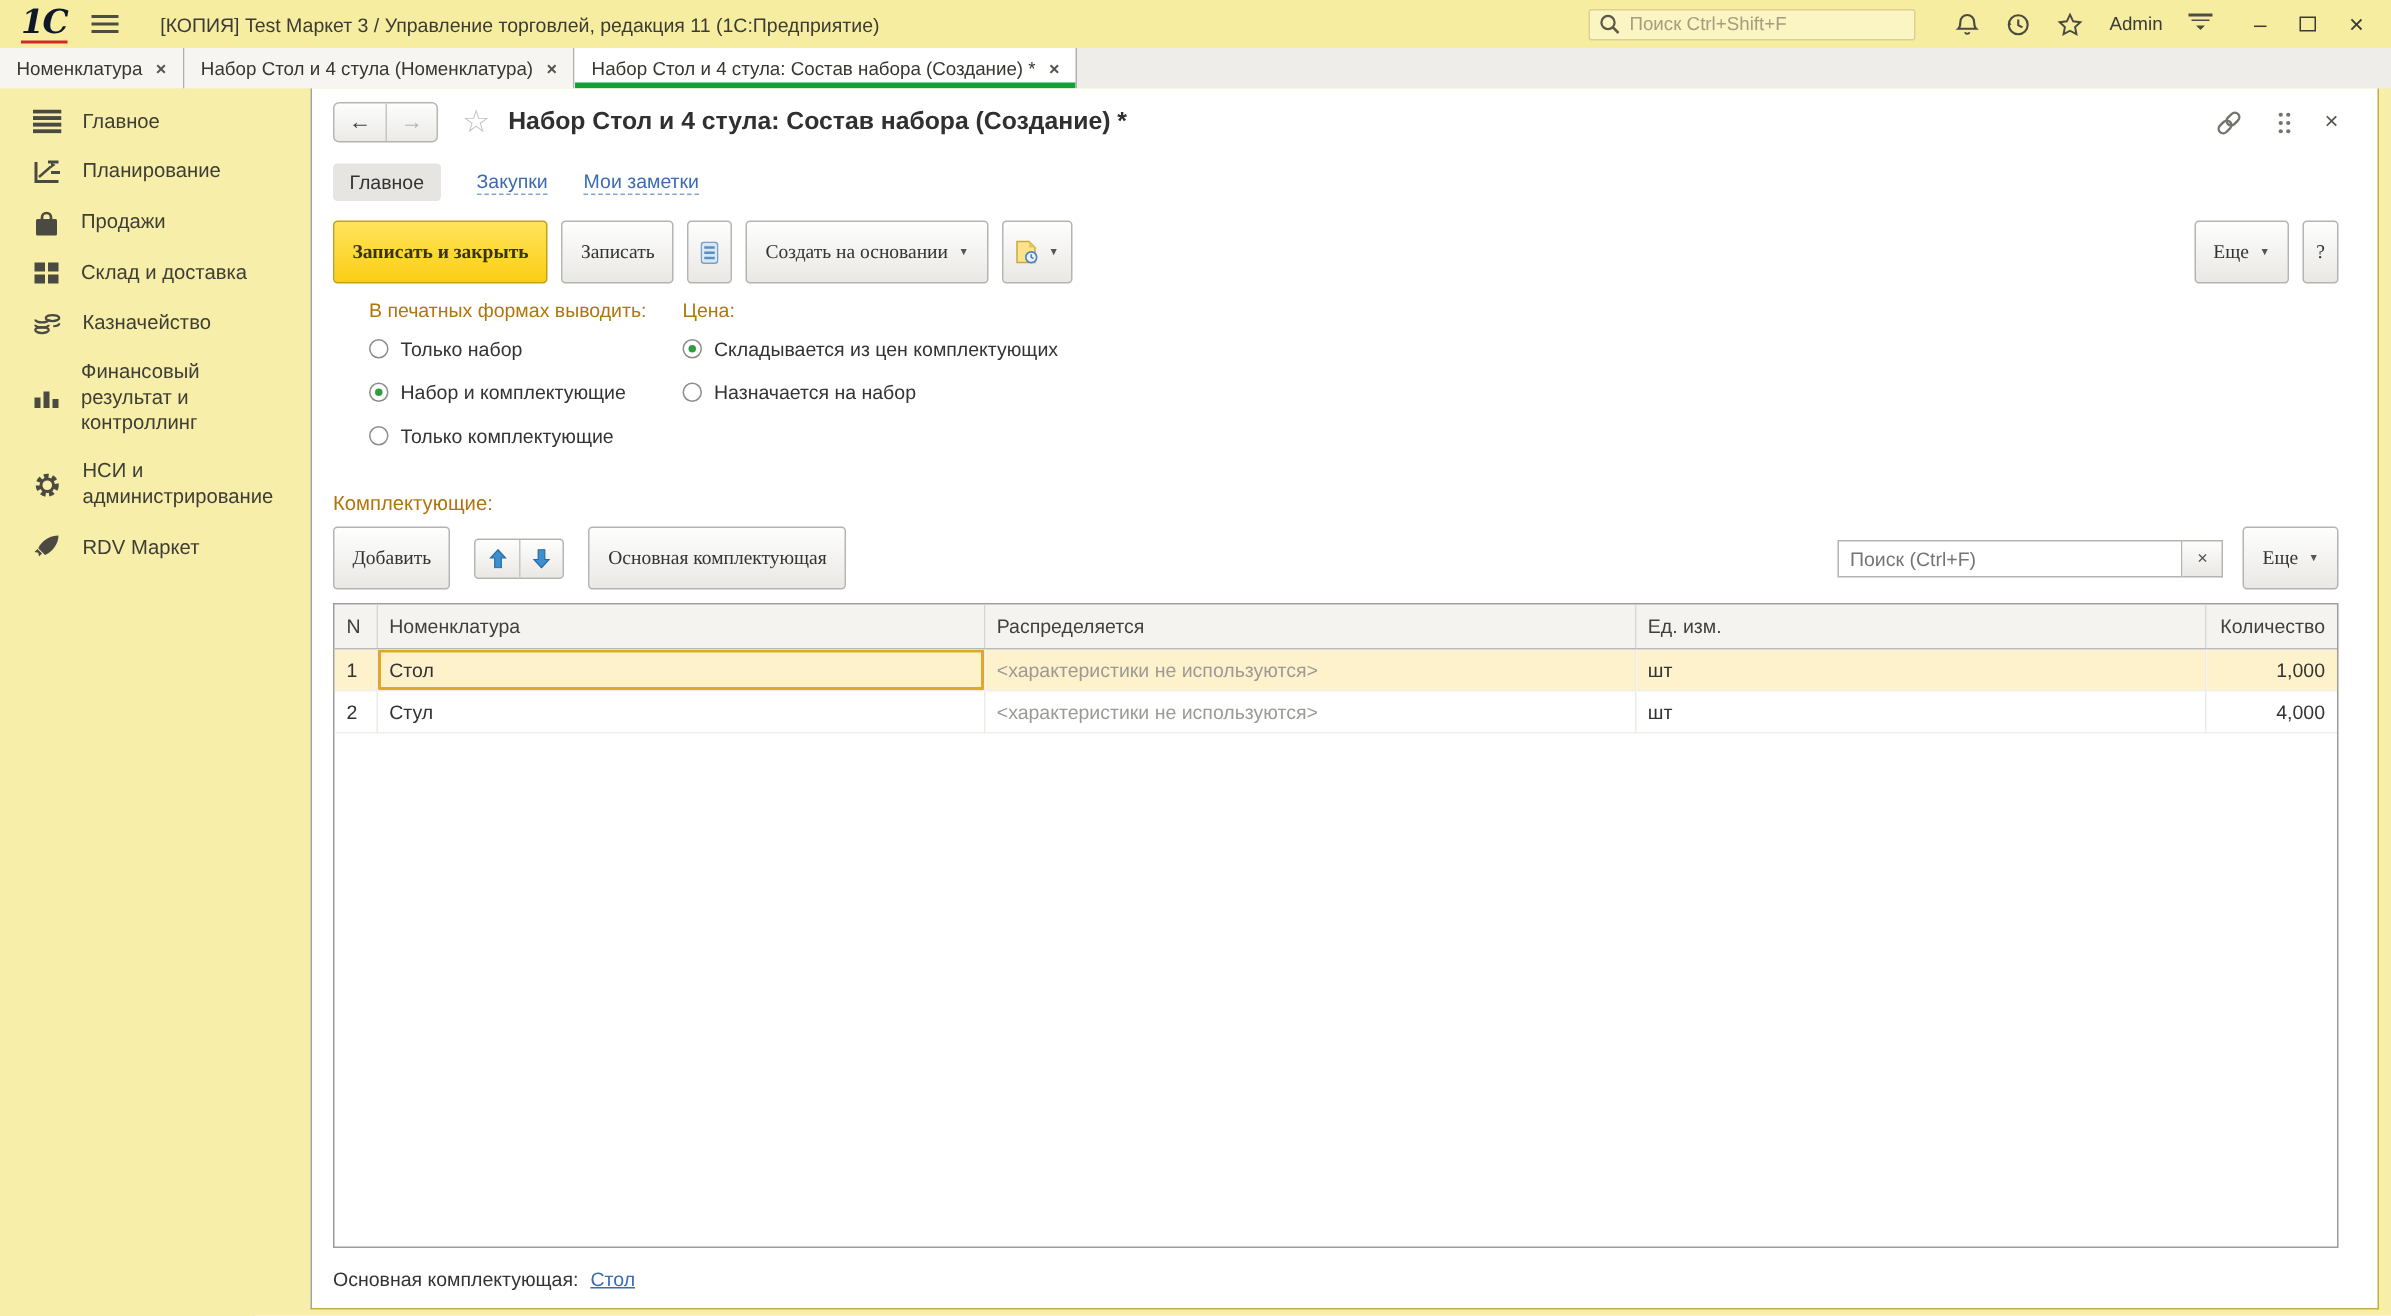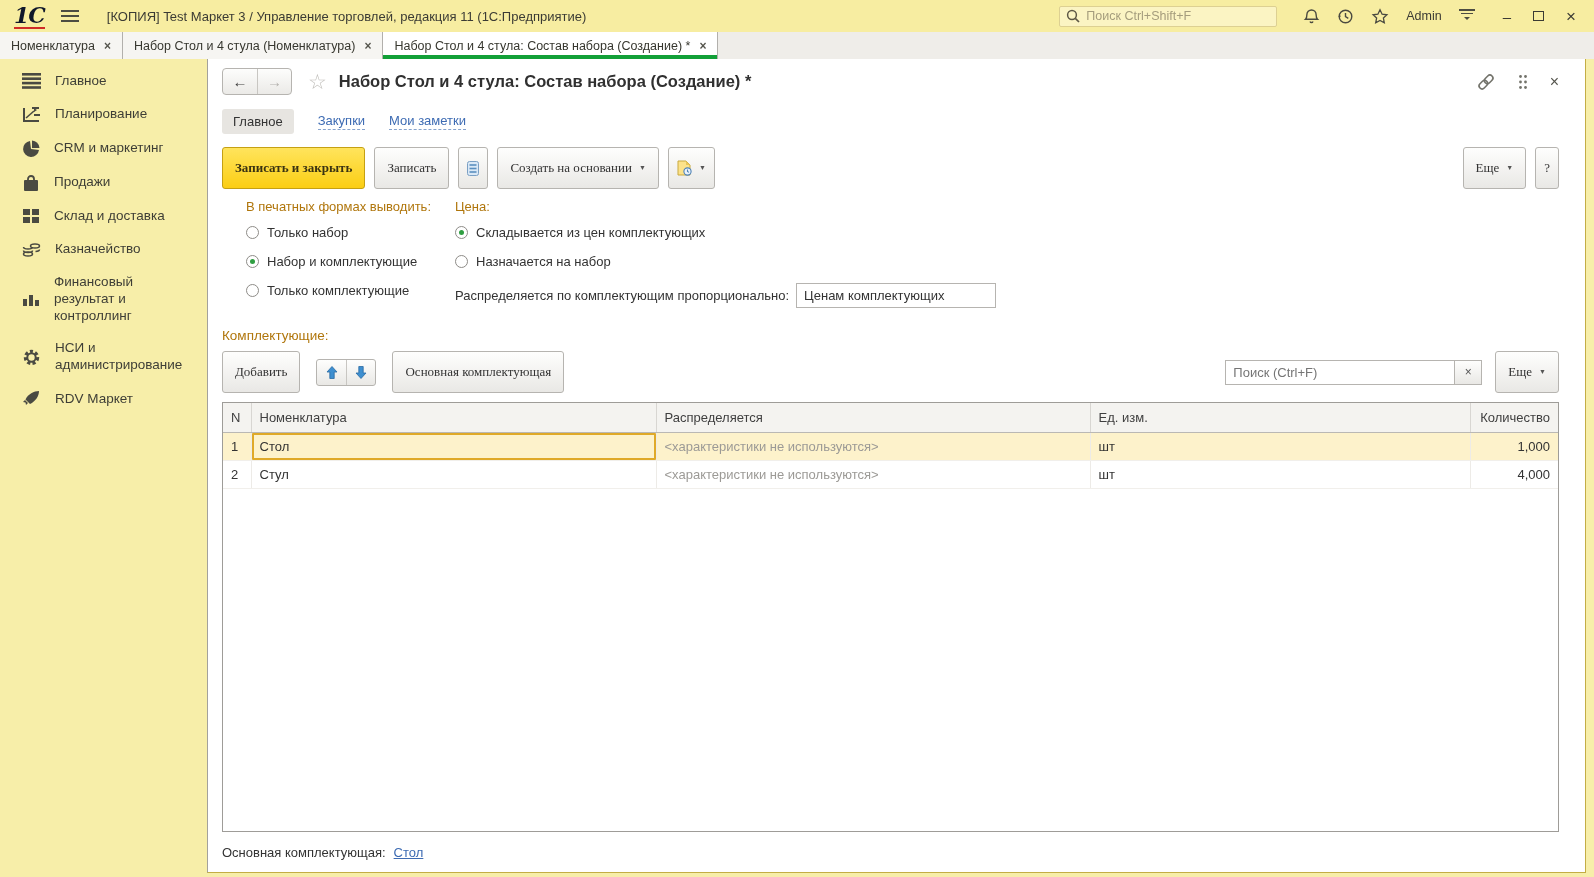--- a/index.html
+++ b/index.html
@@ -181,27 +181,20 @@
     </div>
     <div class="side-item">
       <svg width="19" height="18" viewBox="0 0 19 18">
           <path d="M2 2 v13 h15" fill="none" stroke="#4a4a42" stroke-width="2"></path>
           <path d="M4 12 l8-7" fill="none" stroke="#4a4a42" stroke-width="1.6"></path>
           <path d="M12 2 l3 2-3 2z" fill="#4a4a42"></path>
           <rect x="10" y="1" width="7" height="2" fill="#4a4a42"></rect>
           <rect x="12" y="8" width="6" height="2" fill="#4a4a42"></rect>
         </svg>
       <span>Планирование</span>
-    </div>
-    <div class="side-item">
-      <svg width="18" height="18" viewBox="0 0 18 18">
-          <path d="M8 1 A8 8 0 1 0 17 10 L9 9z" fill="#4a4a42"></path>
-          <path d="M10 0.5 A8 8 0 0 1 17.5 8 L10 8z" fill="#4a4a42"></path>
-        </svg>
-      <span>CRM и маркетинг</span>
     </div>
     <div class="side-item">
       <svg width="18" height="18" viewBox="0 0 18 18">
           <rect x="2" y="6" width="14" height="11" rx="1" fill="#4a4a42"></rect>
           <path d="M6 6 V5 a3 3 0 0 1 6 0 v1" fill="none" stroke="#4a4a42" stroke-width="1.8"></path>
         </svg>
       <span>Продажи</span>
     </div>
     <div class="side-item">
       <svg width="18" height="16" viewBox="0 0 18 16">
@@ -347,24 +340,20 @@
       <div>
         <div class="col-label">Цена:</div>
         <div class="radio-row">
               <span class="radio sel"></span>
               <span>Складывается из цен комплектующих</span>
             </div>
         <div class="radio-row">
               <span class="radio"></span>
               <span>Назначается на набор</span>
             </div>
-        <div class="dist-row">
-          <span>Распределяется по комплектующим пропорционально:</span>
-          <input class="text-field" style="width: 200px;" value="Ценам комплектующих">
-        </div>
       </div>
     </div>
 
     <div class="components-label">Комплектующие:</div>
 
     <div class="grid-toolbar">
       <button class="btn">
             <span>Добавить</span>
           </button>
       <div class="updown">

